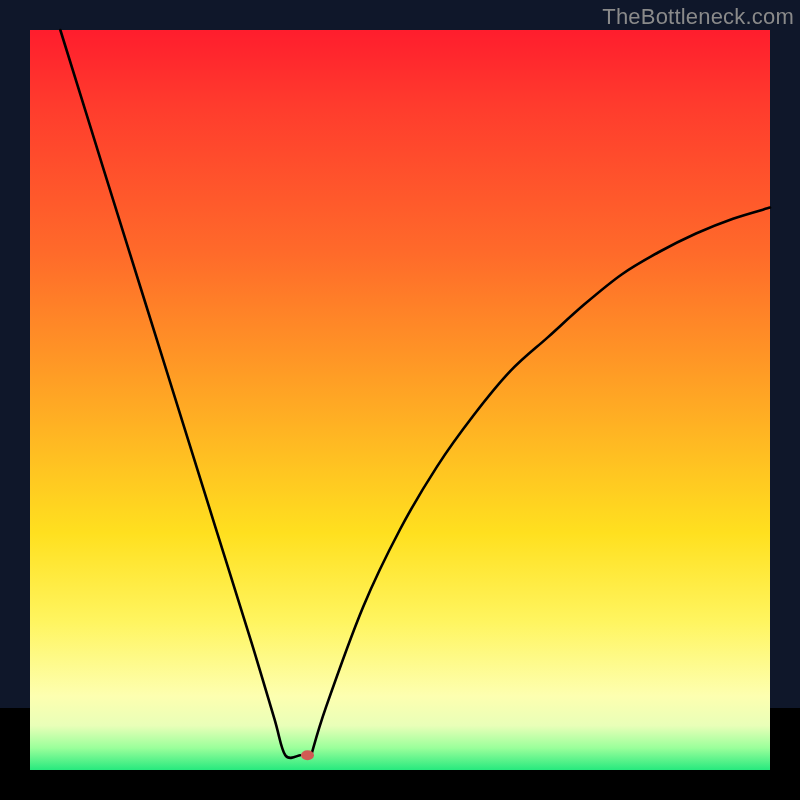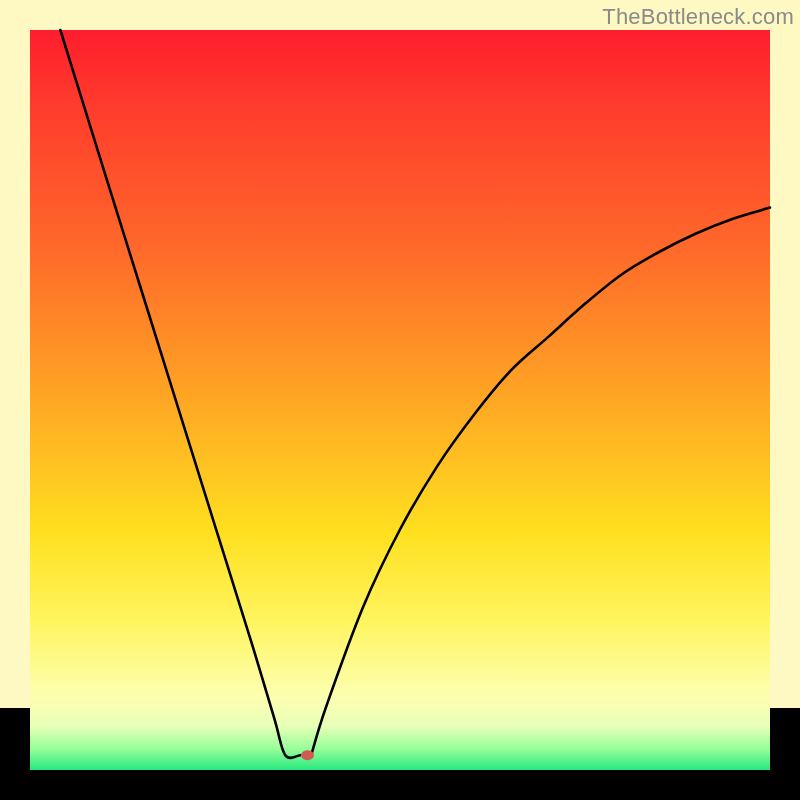--- a/index.html
+++ b/index.html
@@ -7,21 +7,21 @@
     padding: 0;
     width: 800px;
     height: 800px;
     background: #000;
     font-family: Arial, Helvetica, sans-serif;
   }
   .stage {
     position: relative;
     width: 800px;
     height: 708px;
-    background: #fef9c3;
+    background: #0f172a;
   }
   .plot-area {
     position: absolute;
     left: 30px;
     top: 30px;
     width: 740px;
     height: 740px;
     
     background: linear-gradient(
       to bottom,

